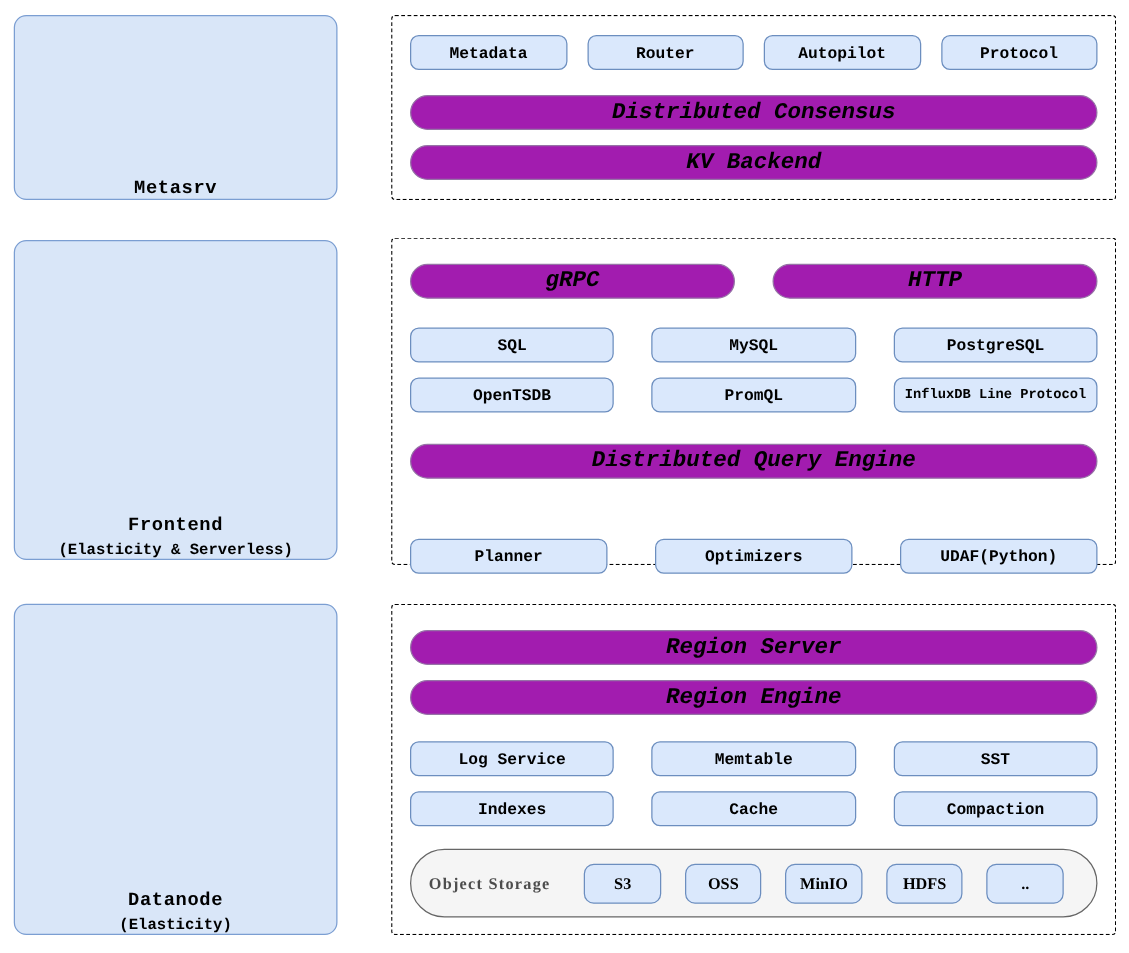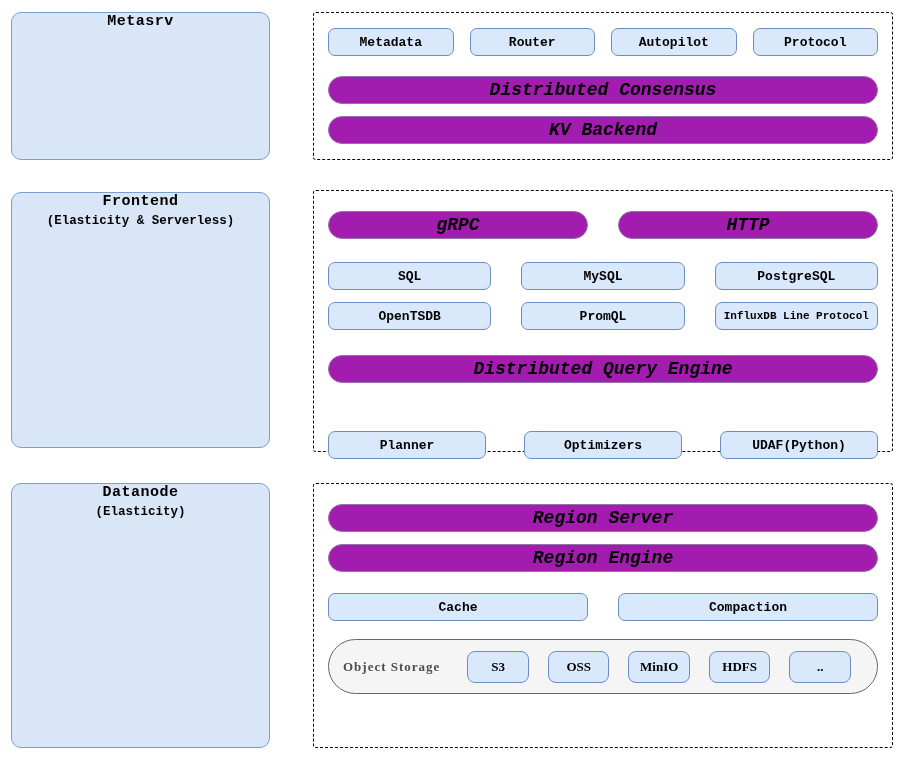--- a/index.html
+++ b/index.html
@@ -13,21 +13,21 @@
   .canvas { position: absolute; inset: 0; }
 
   
   .big-node {
     position: absolute;
     left: 11px; width: 259px;
     background: #d9e6f8;
     border: 1px solid #7b9ed2;
     border-radius: 10px;
     display: flex; flex-direction: column;
-    align-items: center; justify-content: flex-start;
+    align-items: center; justify-content: flex-end;
     text-align: center;
   }
   .big-label { font-size: 15px; font-weight: bold; letter-spacing: 0.5px; }
   .big-sublabel { font-size: 12.5px; font-weight: bold; margin-top: 4px; }
 
   
   .group {
     position: absolute;
     left: 313px; width: 580px;
     border: 1.5px dashed #000;
@@ -139,21 +139,27 @@
     <div class="row" style="gap:38px;margin-top:48px;">
       <div class="chip">Planner</div>
       <div class="chip">Optimizers</div>
       <div class="chip">UDAF(Python)</div>
     </div>
   </div>
 
   <div class="group" style="top:483px; height:265px; padding-top:20px;">
     <div class="pill" style="margin-bottom:12px;">Region Server</div>
     <div class="pill" style="margin-bottom:21px;">Region Engine</div>
+    <div class="row" style="gap:30px; margin-bottom:12px;">
+      <div class="chip">Log Service</div>
+      <div class="chip">Memtable</div>
+      <div class="chip">SST</div>
+    </div>
     <div class="row" style="gap:30px; margin-bottom:18px;">
+      <div class="chip">Indexes</div>
       <div class="chip">Cache</div>
       <div class="chip">Compaction</div>
     </div>
     <div class="storage">
       <span class="storage-label">Object Storage</span>
       <div class="provider">S3</div>
       <div class="provider">OSS</div>
       <div class="provider">MinIO</div>
       <div class="provider">HDFS</div>
       <div class="provider">..</div>

